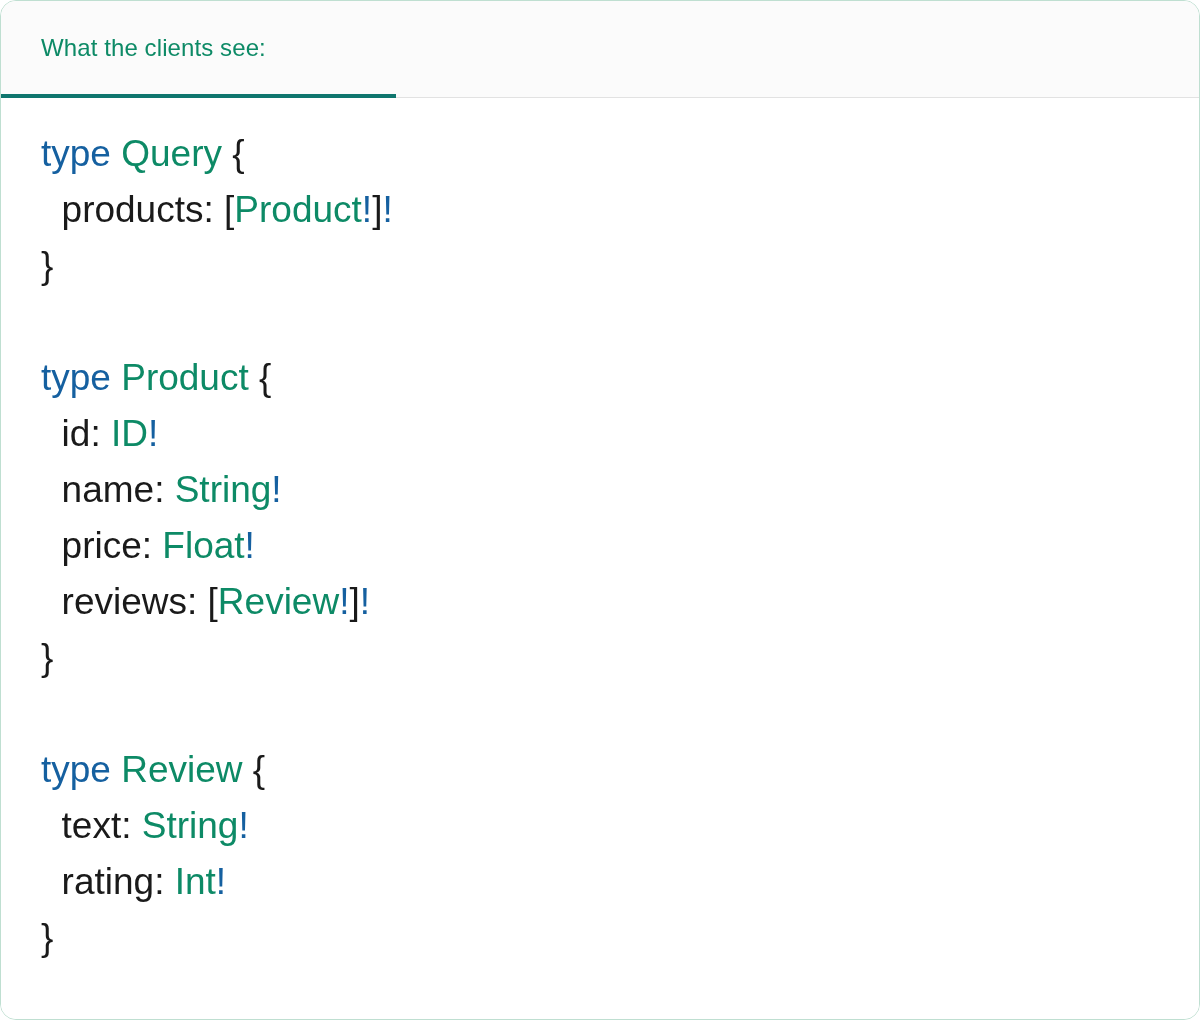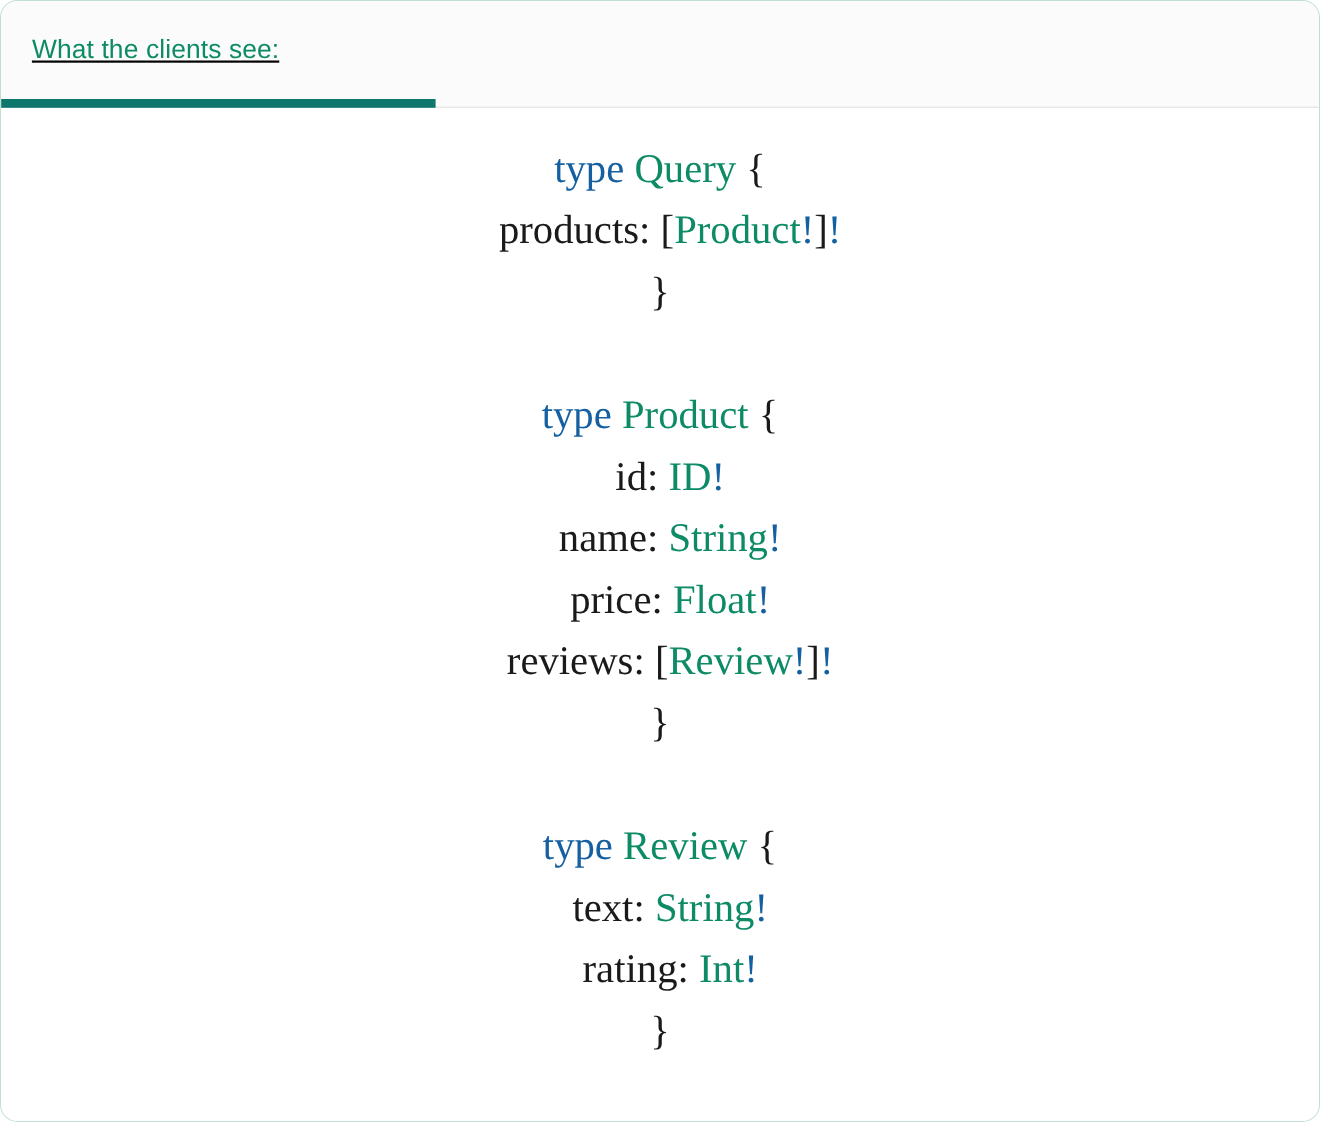--- a/index.html
+++ b/index.html
@@ -35,49 +35,47 @@
   }
   .tab {
     position: absolute;
     left: 0;
     top: 0;
     width: 395px;
     height: 97px;
     box-sizing: border-box;
     display: flex;
     align-items: center;
-    padding-left: 28px;
-    border-bottom: 8px solid #0f766e;
-    text-decoration: underline;
+    padding-left: 40px;
+    border-bottom: 4px solid #0f766e;
   }
   .tab-label {
     font-family: "Liberation Sans", sans-serif;
     font-size: 24px;
     font-weight: 500;
     letter-spacing: 0.1px;
     color: #0d8a66;
     white-space: nowrap;
   }
 
   
   .code-body {
     box-sizing: border-box;
     padding: 28px 40px 0 40px;
     background: #ffffff;
     height: 922px;
   }
   .code-block {
     margin: 0;
-    font-family: Liberation Serif, serif;
+    font-family: Liberation Sans, sans-serif;
     font-size: 37px;
     line-height: 56px;
     white-space: pre;
     color: #1a1a1a;
     letter-spacing: 0;
-    text-align: center;
   }
   .code-line {
     white-space: pre;
     min-height: 56px;
   }
   .code-line.blank {
     height: 56px;
   }
 
   

